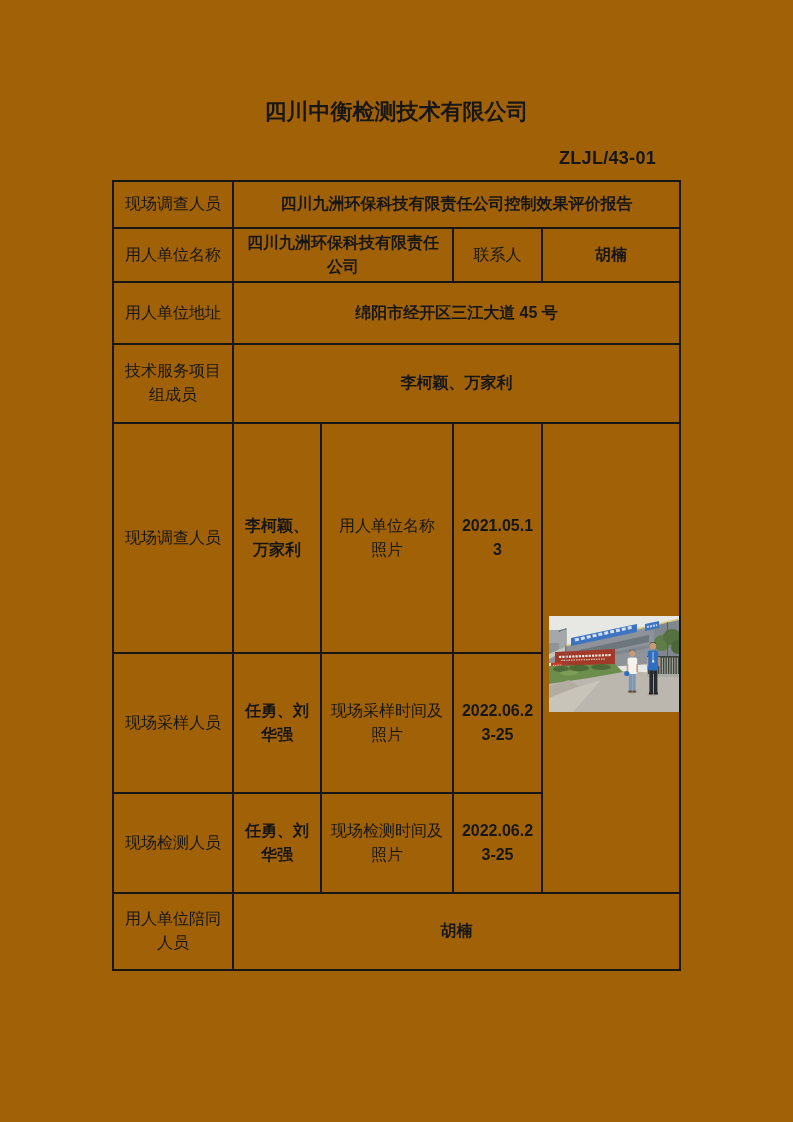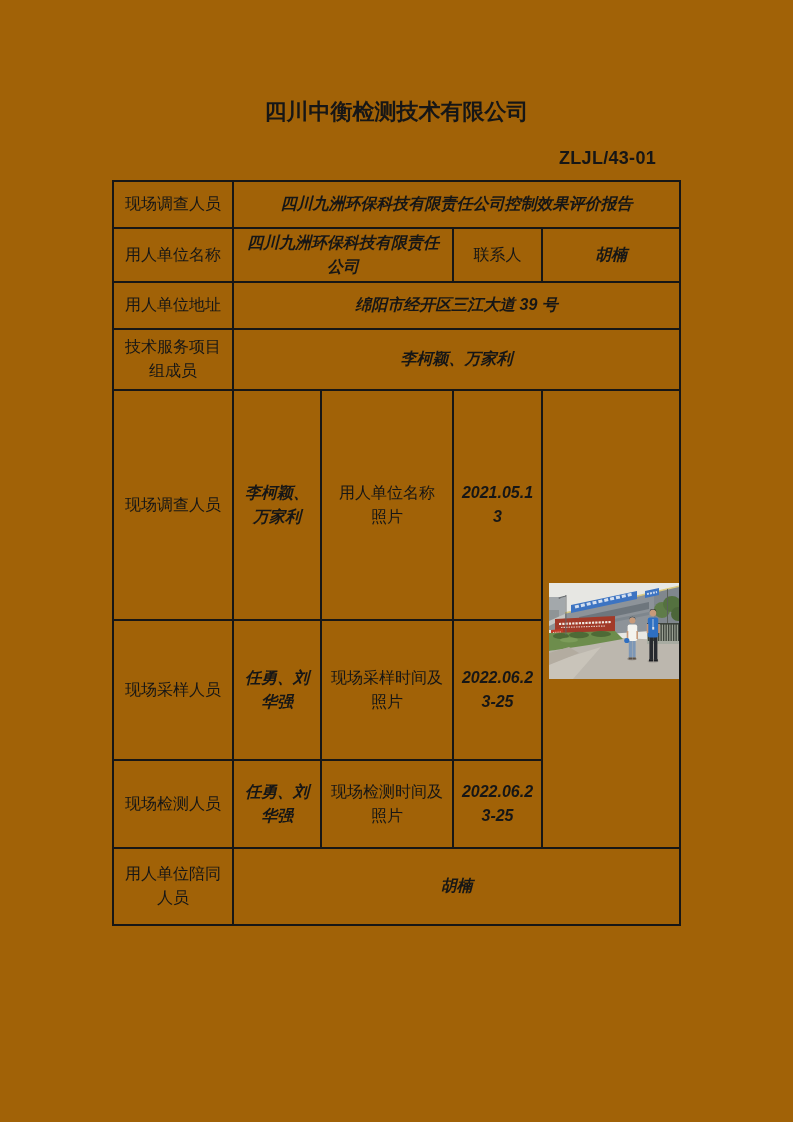--- a/index.html
+++ b/index.html
@@ -45,24 +45,24 @@
   }
   table.form td{
     border:2px solid #161616;
     text-align:center;
     vertical-align:middle;
     font-size:16px;
     line-height:1.5;
     padding:2px 4px;
     overflow:hidden;
   }
-  td.bold{font-weight:700;font-style:italic;}
+  td.bold{font-weight:700;}
   .pre{white-space:pre-line;}
-  tr.r1{height:47px;} tr.r2{height:49px;margin-top:31px;} tr.r3{height:47px;} tr.r4{height:61px;}
-  tr.r5{height:230px;} tr.r6{height:140px;} tr.r7{height:88px;} tr.r8{height:77px;margin-top:43px;}
+  tr.r1{height:47px;} tr.r2{height:49px;margin-top:31px;} tr.r3{height:62px;} tr.r4{height:79px;}
+  tr.r5{height:230px;} tr.r6{height:140px;} tr.r7{height:100px;} tr.r8{height:77px;margin-top:43px;}
   td.photo-cell{
     position:relative;
     padding:0;
     vertical-align:top;
   }
   .photo{
     position:absolute;
     left:6px;top:192px;
     width:131px;height:96px;
     overflow:hidden;
@@ -113,21 +113,21 @@
       </tr>
       <tr class="r2">
         <td>用人单位名称</td>
         <td class="bold pre" colspan="2">四川九洲环保科技有限责任
 公司</td>
         <td>联系人</td>
         <td class="bold">胡楠</td>
       </tr>
       <tr class="r3">
         <td>用人单位地址</td>
-        <td class="bold" colspan="4">绵阳市经开区三江大道 39 号</td>
+        <td class="bold" colspan="4">绵阳市经开区三江大道 45 号</td>
       </tr>
       <tr class="r4">
         <td class="pre">技术服务项目
 组成员</td>
         <td class="bold" colspan="4">李柯颖、万家利</td>
       </tr>
       <tr class="r5">
         <td>现场调查人员</td>
         <td class="bold pre">李柯颖、
 万家利</td>

